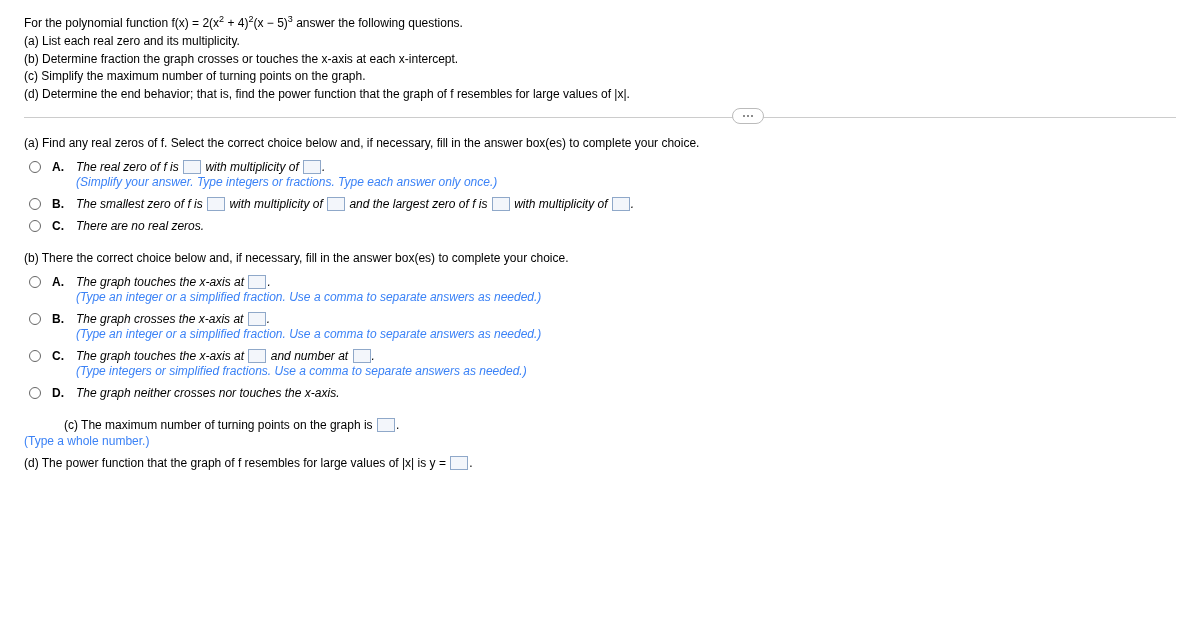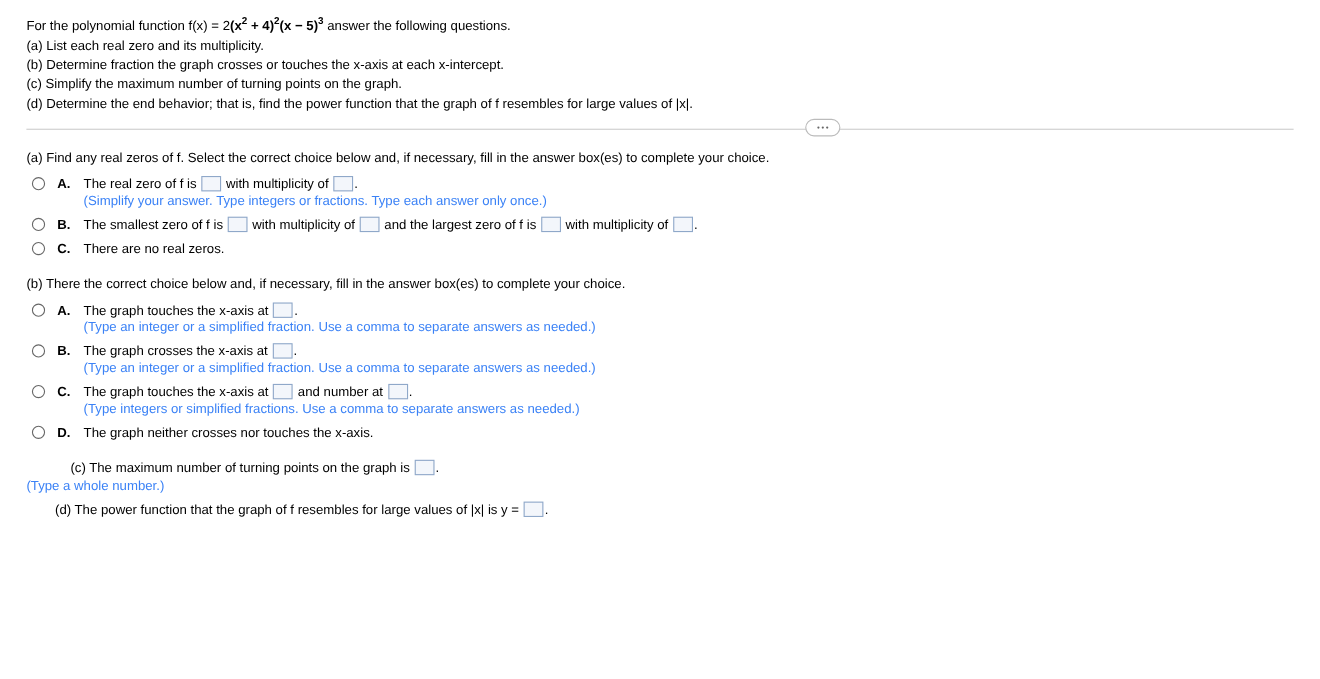--- a/index.html
+++ b/index.html
@@ -10,21 +10,20 @@
     padding: 12px 24px;
     width: 1200px;
     box-sizing: border-box;
   }
   .intro-line {
     margin: 1px 0;
     line-height: 1.4;
   }
   .formula {
     font-family: Arial, sans-serif;
-    font-weight: bold;
   }
   sup { font-size: 9px; vertical-align: super; }
   hr.divider {
     border: none;
     border-top: 1px solid #ccc;
     margin: 14px 0 18px 0;
     position: relative;
   }
   .dots-capsule {
     position: absolute;
@@ -65,20 +64,21 @@
     cursor: pointer;
   }
   .choice-letter {
     font-weight: bold;
     width: 16px;
     flex: none;
     color: #000;
   }
   .choice-body {
     flex: 1;
+    font-style: italic;
   }
   .hint {
     color: #3b82f6;
     margin-top: 1px;
   }
   .blank {
     display: inline-block;
     width: 18px;
     height: 14px;
     border: 1px solid #8fa8c9;
@@ -190,17 +190,17 @@
   </div>
 </div>
 
 <div class="question-block" style="margin-bottom:2px;margin-left:40px;">
   <span>
     <span>(c) The maximum number of turning points on the graph is </span><span class="blank"></span><span>.</span>
   </span>
 </div>
 <div class="hint" style="margin-bottom:6px;">(Type a whole number.)</div>
 
-<div class="question-block" style="margin-top:8px;margin-left:26px;">
+<div class="question-block" style="margin-top:8px;">
   <span>
     <span>(d) The power function that the graph of f resembles for large values of |x| is y = </span><span class="blank"></span><span>.</span>
   </span>
 </div>
 
 </body></html>

